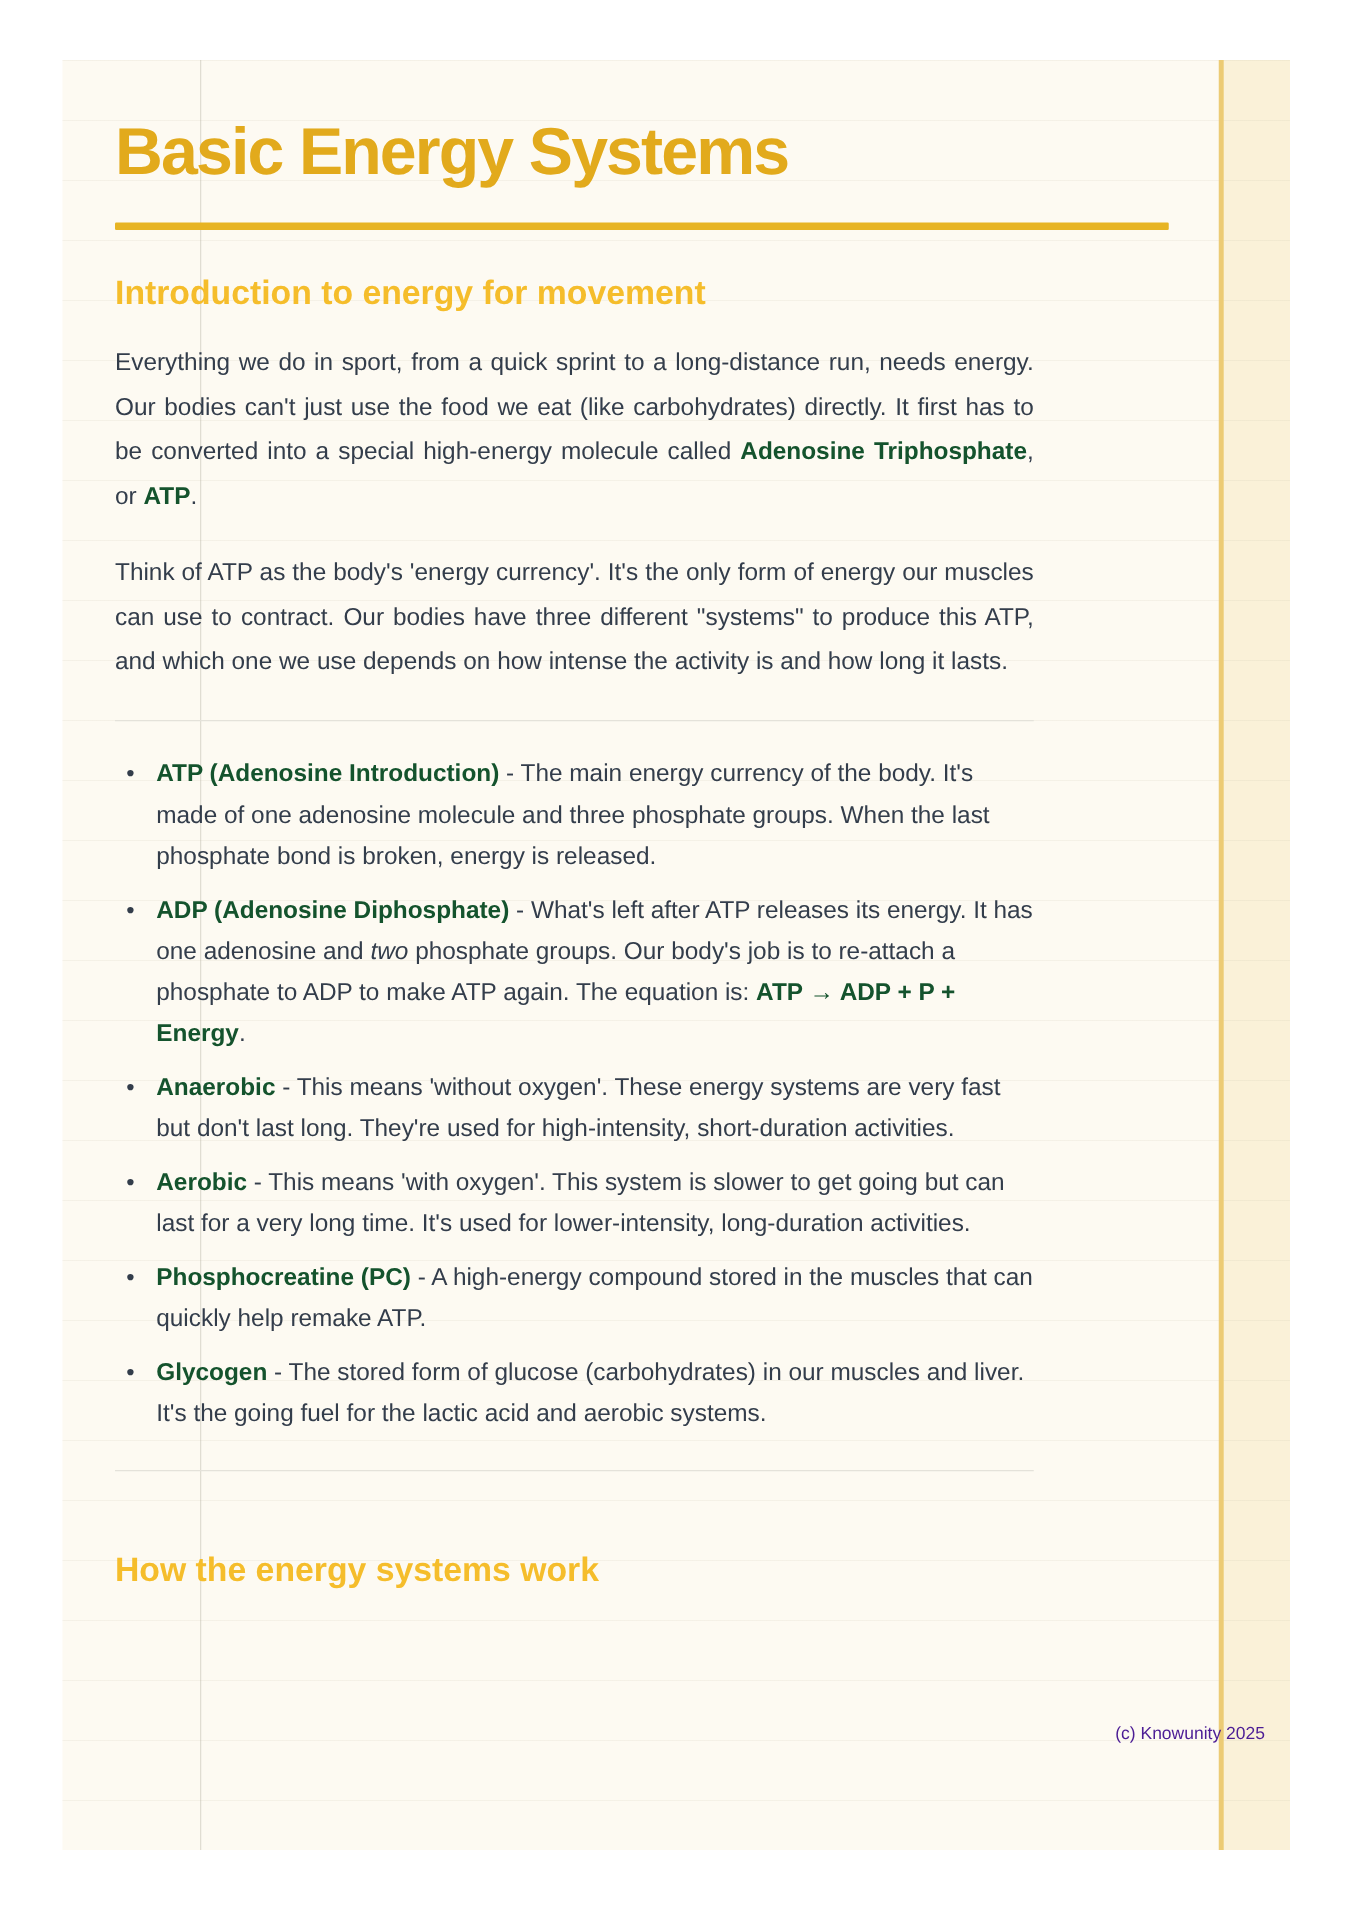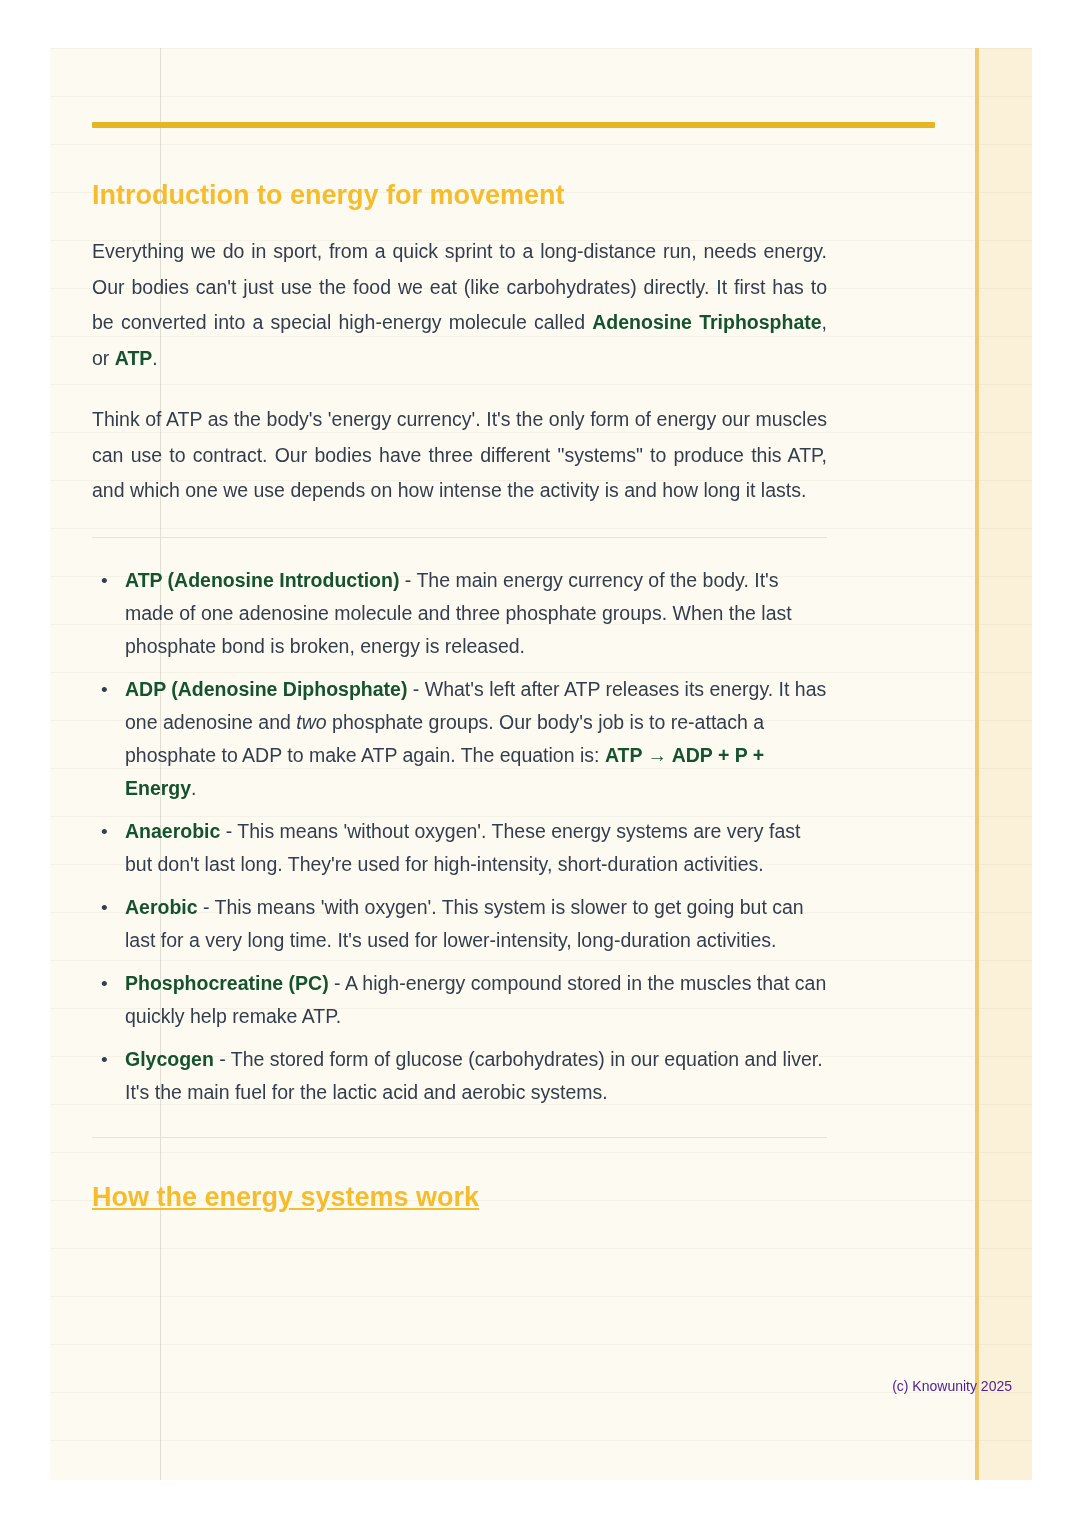--- a/index.html
+++ b/index.html
@@ -65,23 +65,23 @@
     height: 6px;
     background: #E7B424;
     border-radius: 1px;
   }
   h2.section-heading {
     font-size: 27px;
     line-height: 30px;
     font-weight: 800;
     color: #F5BD2B;
   }
-  .h-intro   { margin-top: 52px; }
+  .h-intro   { margin-top: 35px; }
   .h-keyterms{ margin-top: 38px; }
-  .h-how     { margin-top: 44px; text-decoration: underline; }
+  .h-how     { margin-top: 64px; }
   p.body-par {
     margin-top: 24px;
     font-size: 19.5px;
     line-height: 35.5px;
     text-align: justify;
     color: #333D4B;
   }
   p.body-par.second { margin-top: 26px; }
   .divider {
     margin-top: 28px;
@@ -124,20 +124,21 @@
 </head>
 <body>
 
 <div class="page">
   <div class="side-panel"></div>
   <div class="side-stripe"></div>
   <div class="margin-line"></div>
   <div class="ruled-overlay"></div>
 
   <div class="content">
+    <h1 class="doc-title">Basic Energy Systems</h1>
     <div class="title-rule"></div>
 
     <h2 class="section-heading h-intro">Introduction to energy for movement</h2>
 
     <p class="body-par"><span>Everything we do in sport, from a quick sprint to a long-distance run, needs energy. Our bodies can't just use the food we eat (like carbohydrates) directly. It first has to be converted into a special high-energy molecule called </span><b class="inline-bold">Adenosine Triphosphate</b><span>, or </span><b class="inline-bold">ATP</b><span>.</span></p>
 
     <p class="body-par second">Think of ATP as the body's 'energy currency'. It's the only form of energy our muscles can use to contract. Our bodies have three different "systems" to produce this ATP, and which one we use depends on how intense the activity is and how long it lasts.</p>
 
     <div class="divider"></div>
 
@@ -146,21 +147,21 @@
       <li><span class="bullet-dot">•</span><b class="term">ATP (Adenosine Introduction)</b><span> - The main energy currency of the body. It's made of one adenosine molecule and three phosphate groups. When the last phosphate bond is broken, energy is released.</span></li>
 
       <li><span class="bullet-dot">•</span><b class="term">ADP (Adenosine Diphosphate)</b><span> - What's left after ATP releases its energy. It has one adenosine and </span><i class="inline-italic">two</i><span> phosphate groups. Our body's job is to re-attach a phosphate to ADP to make ATP again. The equation is: </span><b class="inline-bold">ATP → ADP + P + Energy</b><span>.</span></li>
 
       <li><span class="bullet-dot">•</span><b class="term">Anaerobic</b><span> - This means 'without oxygen'. These energy systems are very fast but don't last long. They're used for high-intensity, short-duration activities.</span></li>
 
       <li><span class="bullet-dot">•</span><b class="term">Aerobic</b><span> - This means 'with oxygen'. This system is slower to get going but can last for a very long time. It's used for lower-intensity, long-duration activities.</span></li>
 
       <li><span class="bullet-dot">•</span><b class="term">Phosphocreatine (PC)</b><span> - A high-energy compound stored in the muscles that can quickly help remake ATP.</span></li>
 
-      <li><span class="bullet-dot">•</span><b class="term">Glycogen</b><span> - The stored form of glucose (carbohydrates) in our equation and liver. It's the main fuel for the lactic acid and aerobic systems.</span></li>
+      <li><span class="bullet-dot">•</span><b class="term">Glycogen</b><span> - The stored form of glucose (carbohydrates) in our muscles and liver. It's the going fuel for the lactic acid and aerobic systems.</span></li>
     </ul>
 
     <div class="divider"></div>
 
     <h2 class="section-heading h-how">How the energy systems work</h2>
   </div>
 
   <div class="copyright">(c) Knowunity 2025</div>
 </div>
 

